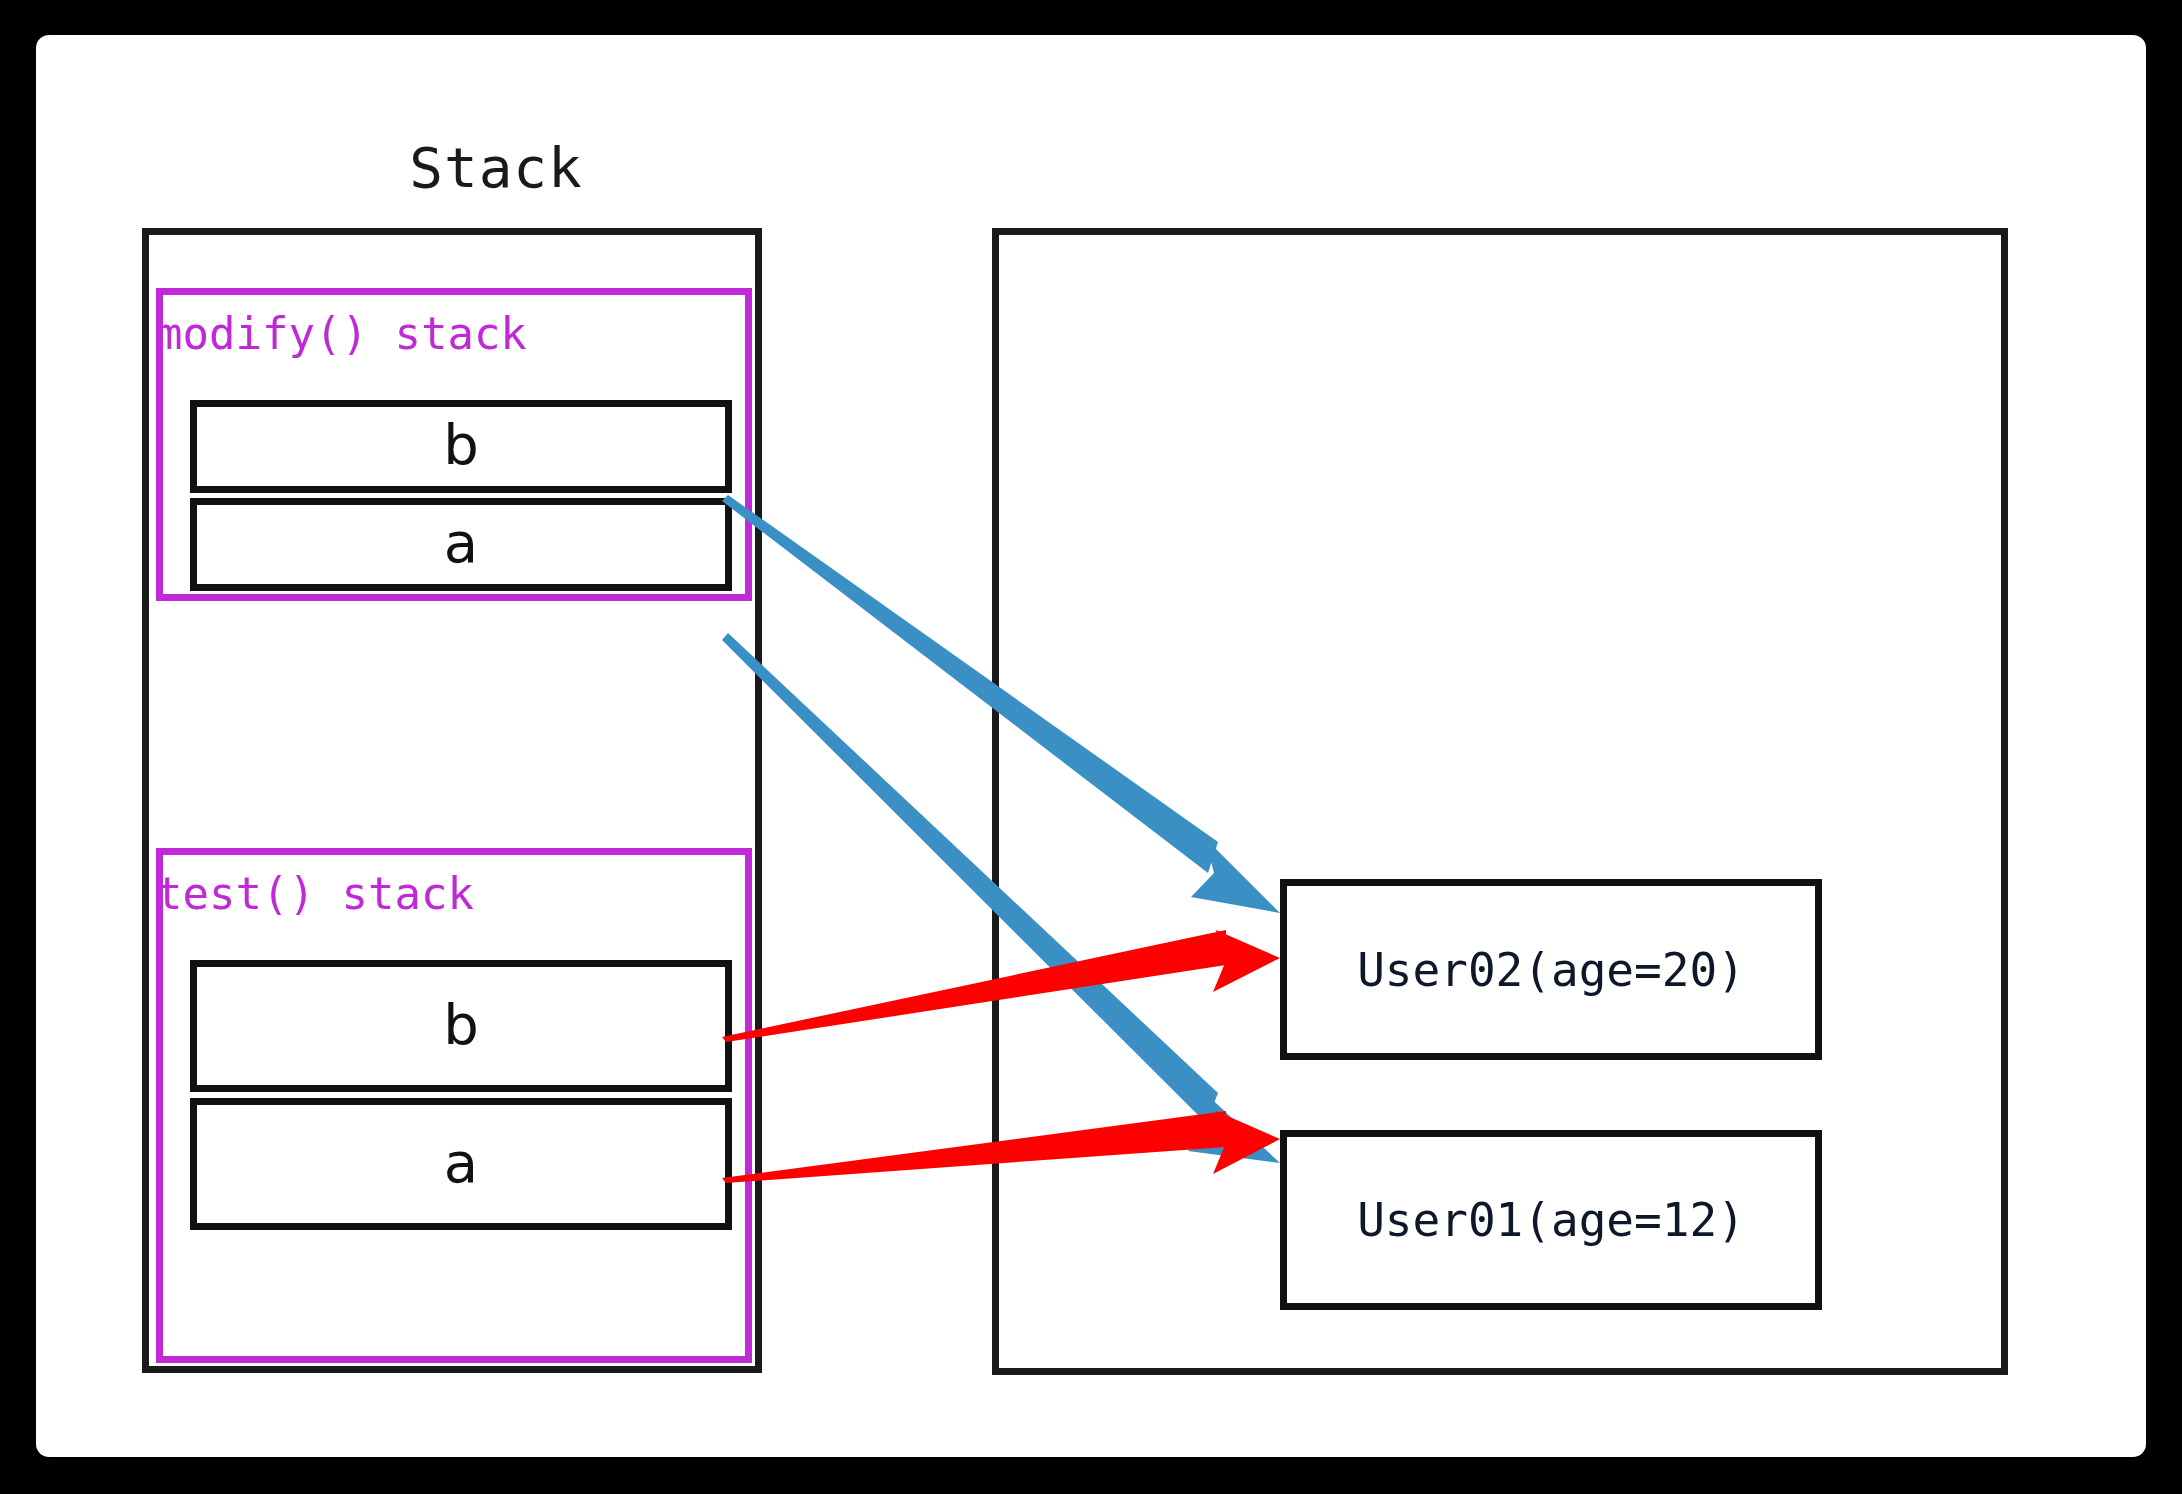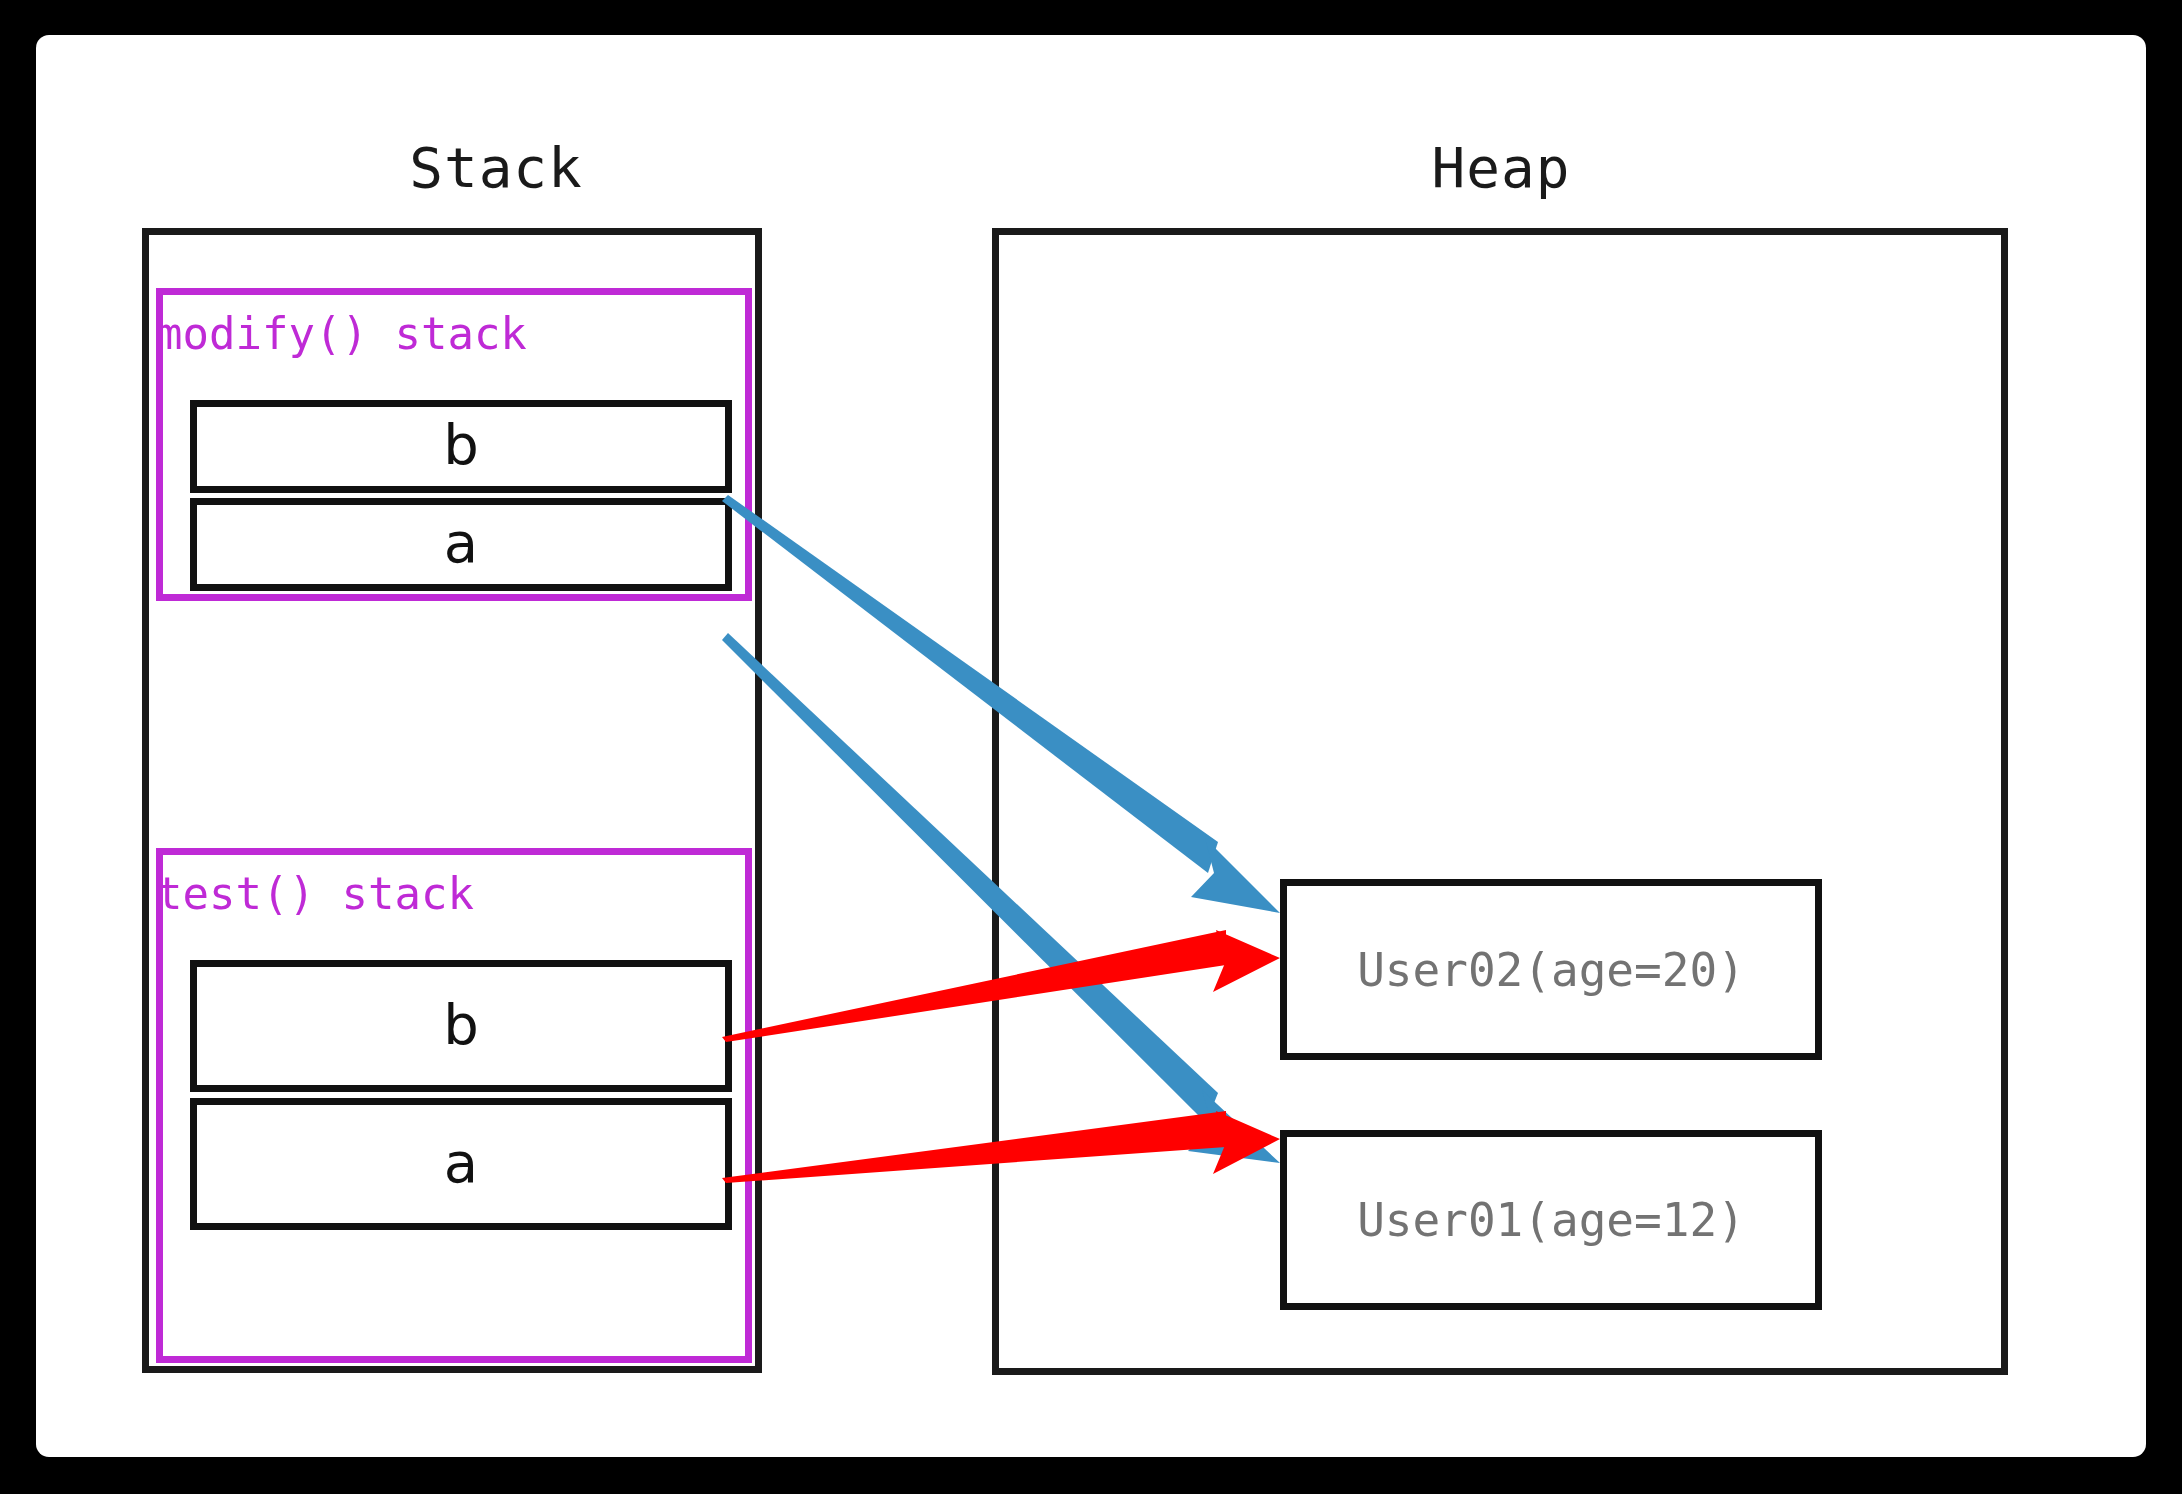--- a/index.html
+++ b/index.html
@@ -12,30 +12,29 @@
   .outerbox{position:absolute;border:7px solid #1a1a1a;background:transparent;box-sizing:border-box;}
   .frame{position:absolute;border:7px solid #bf2ad6;background:transparent;box-sizing:border-box;}
   .frame-lbl{position:absolute;color:#bf2ad6;font-family:"DejaVu Sans Mono",monospace;
              font-size:44px;white-space:nowrap;text-align:left;letter-spacing:0px;}
   .slot{position:absolute;border:7px solid #111111;background:#fff;box-sizing:border-box;
         display:flex;align-items:center;justify-content:center;}
   .slot span{font-family:"DejaVu Sans",sans-serif;font-size:56px;color:#111;font-weight:400;
              position:relative;top:-2px;}
   .obj{position:absolute;border:7px solid #111111;background:#fff;box-sizing:border-box;
        display:flex;align-items:center;justify-content:center;}
-  .obj span{font-family:"DejaVu Sans Mono",monospace;font-size:46px;color:#737373;letter-spacing:0px;}
+  .obj span{font-family:"DejaVu Sans Mono",monospace;font-size:46px;color:#0f172a;letter-spacing:0px;}
   #arrows{position:absolute;left:0;top:0;width:2110px;height:1422px;pointer-events:none;}
 </style>
 </head>
 <body>
 
 <div id="card">
 
   <div class="ttl" style="left:190px;top:100px;width:540px;text-align:center;">Stack</div>
-  <div class="ttl" style="left:1200px;top:100px;width:530px;">Heap</div>
 
   <div class="outerbox" style="left:106px;top:193px;width:620px;height:1145px;"></div>
 
   <div class="frame" style="left:120px;top:253px;width:596px;height:313px;"></div>
   <div class="frame-lbl" style="left:120px;top:273px;width:596px;">modify() stack</div>
 
   <div class="slot" style="left:154px;top:365px;width:542px;height:93px;">
     <span>b</span>
   </div>
   <div class="slot" style="left:154px;top:463px;width:542px;height:93px;">

